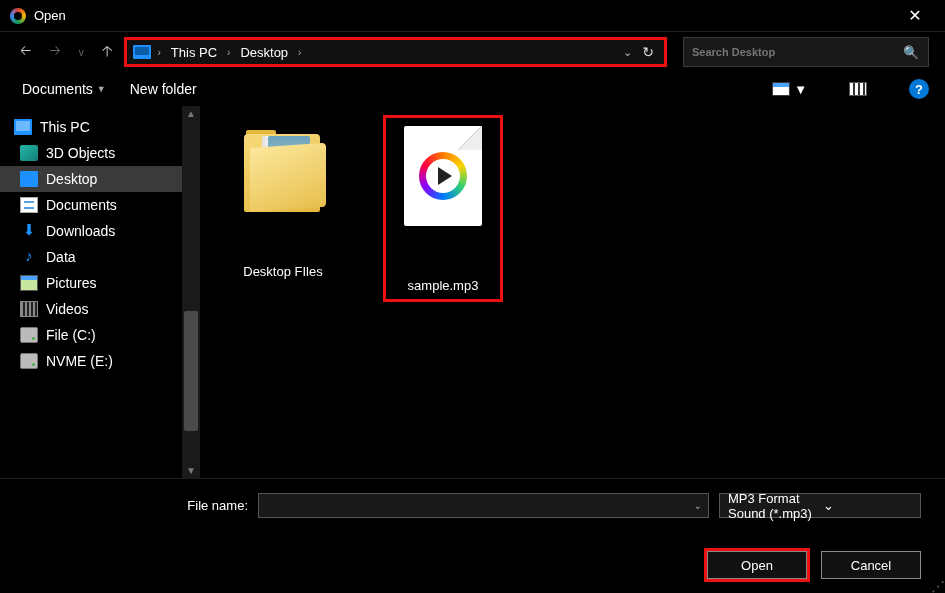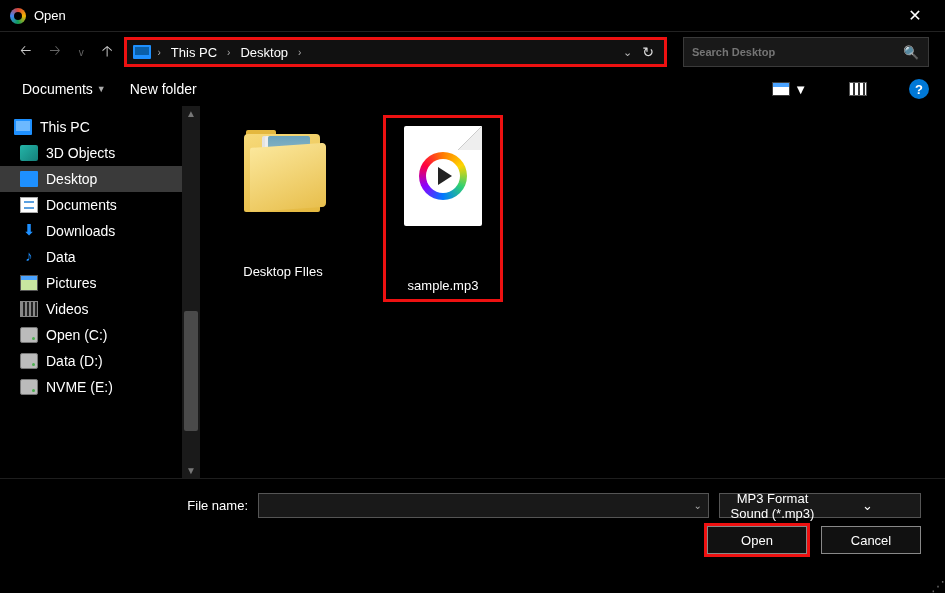--- a/index.html
+++ b/index.html
@@ -68,26 +68,26 @@
     .fv-media::after{content:"";position:absolute;inset:10px;border-radius:50%;background:conic-gradient(#ff7b00,#ffd400,#8b00ff,#ff0040,#ff7b00);}
     .fv-media::before{content:"";}
     .fv-front{position:absolute;inset:22px 0 0 10px;background:linear-gradient(160deg,#fbe79b,#e8bf4d);border-radius:2px 4px 4px 2px;transform:skewY(-4deg);transform-origin:left;} 
     .file-visual{width:78px;height:100px;background:#fff;border-radius:2px;position:relative;display:flex;align-items:center;justify-content:center;}
     .file-fold{position:absolute;top:0;right:0;width:24px;height:24px;background:linear-gradient(135deg,#fff 0 48%,#ccc 48% 52%, #eee 52% 100%);}
     .file-ring{width:48px;height:48px;border-radius:50%;background:conic-gradient(#ff7b00,#ffd400,#2fd072,#0078ff,#8b00ff,#ff0040,#ff7b00);display:flex;align-items:center;justify-content:center;}
     .file-ring .inner{width:34px;height:34px;border-radius:50%;background:#fff;display:flex;align-items:center;justify-content:center;}
     .play{width:0;height:0;border-left:14px solid #222;border-top:9px solid transparent;border-bottom:9px solid transparent;margin-left:3px;}
     .flabel{color:#fff;font-size:13px;text-align:center;margin-top:42px;}
     .footer{ padding:14px 24px 6px 24px; border-top:1px solid #1e1e1e; }
-    .fnrow{ display:flex; align-items:center; gap:10px; margin-bottom:8px;}
+    .fnrow{ display:flex; align-items:center; gap:10px; margin-bottom:33px;}
     .fnlab{ width:224px; text-align:right; font-size:13px;}
     .fnin{ flex:1; height:25px; border:1px solid #555; background:#191919; display:flex; align-items:center; padding:0 6px;}
     .fnin input{flex:1;background:transparent;border:0;outline:0;color:#fff;}
     .fnin .dd{color:#aaa;font-size:10px;cursor:pointer;}
-    .ftype{ width:202px; height:25px; border:1px solid #555; background:#191919; display:flex; align-items:center; padding:0 8px; gap:6px; cursor:pointer;text-align:center;}
+    .ftype{ width:202px; height:25px; border:1px solid #555; background:#191919; display:flex; align-items:center; padding:0 8px; gap:6px; cursor:pointer;}
     .ftype span{flex:1;}
     .btnrow{ display:flex; justify-content:flex-end; gap:14px;}
     .dbtn{ width:100px; height:28px; border:1px solid #888; background:#111; color:#fff; display:flex; align-items:center; justify-content:center; cursor:pointer; font-size:13px;}
     .dbtn.primary{ outline:3px solid #e11;}
     .resize{position:absolute;right:2px;bottom:2px;color:#666;font-size:14px;line-height:10px;letter-spacing:-2px;pointer-events:none;}
   </style>
 </head>
 <body>
 
 <div class="titlebar">
@@ -167,25 +167,21 @@
       <div class="titem">
           <span class="ticon ic-pic"></span>
           <span>Pictures</span>
         </div>
       <div class="titem">
           <span class="ticon ic-vid"></span>
           <span>Videos</span>
         </div>
       <div class="titem">
           <span class="ticon ic-drv"></span>
-          <span>Open (C:)</span>
-        </div>
-      <div class="titem">
-          <span class="ticon ic-drv"></span>
-          <span>Data (D:)</span>
+          <span>File (C:)</span>
         </div>
       <div class="titem">
           <span class="ticon ic-drv"></span>
           <span>NVME (E:)</span>
         </div>
     </div>
     <div class="treesc">
       <span class="ar">▲</span>
       <div class="track">
           <div class="thumb"></div>

